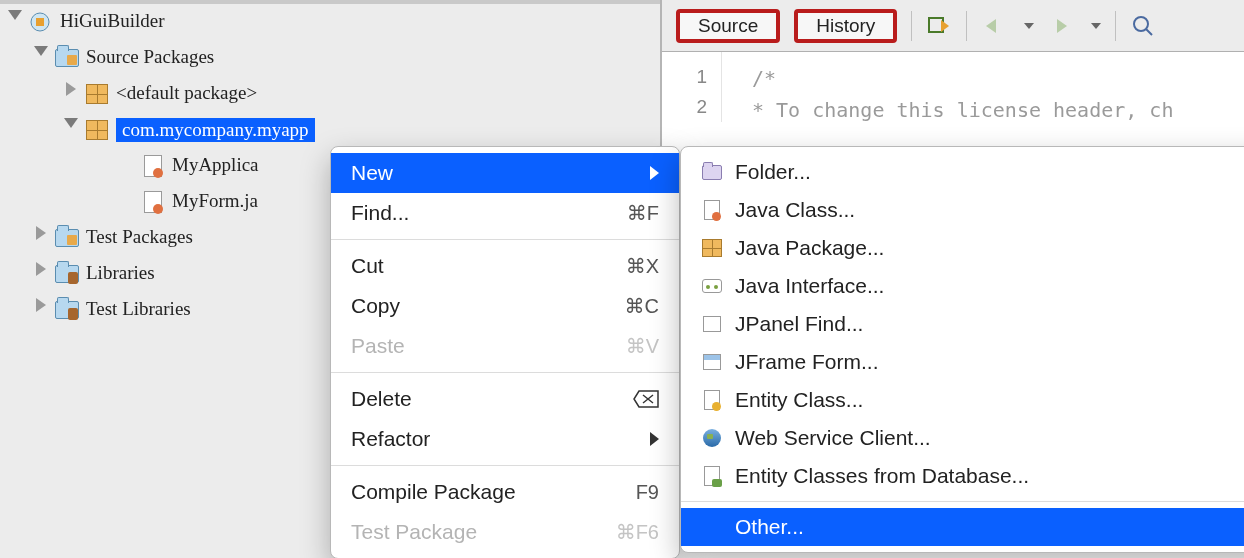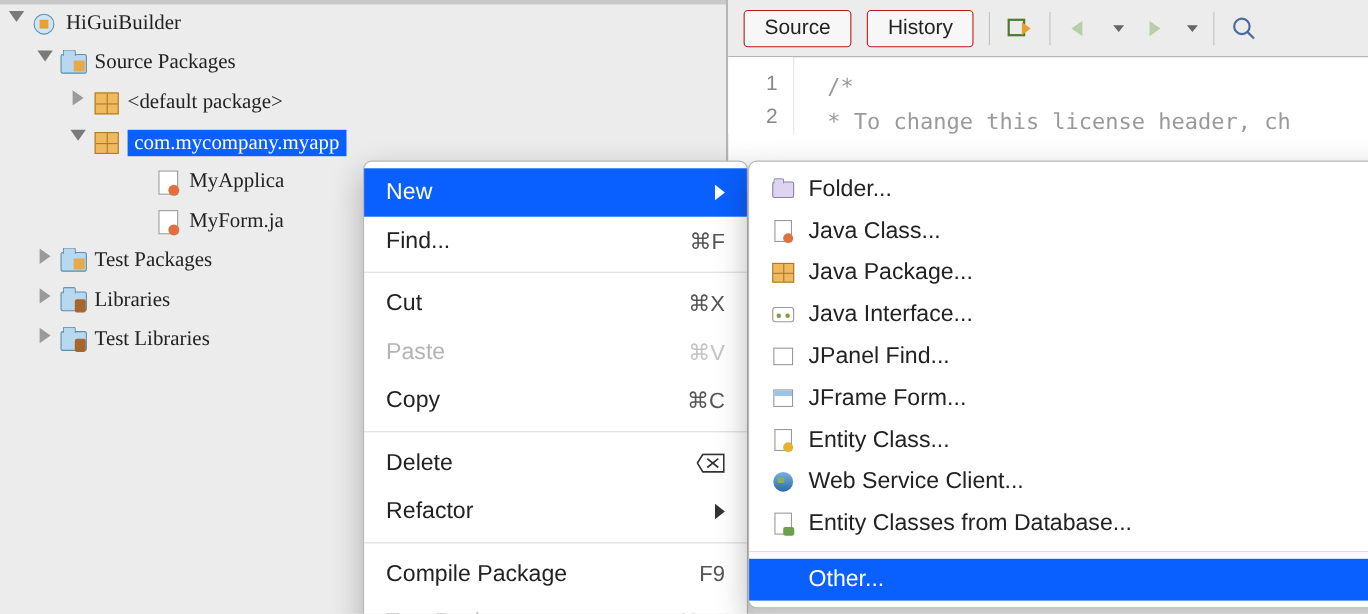--- a/index.html
+++ b/index.html
@@ -108,21 +108,21 @@
     background:#fff;
     border-left: 2px solid #b5b5b5;
   }
   .editor-toolbar {
     height: 52px; background:#ececec;
     border-bottom:1px solid #b0b0b0;
     display:flex; align-items:center; padding:0 14px; gap:14px;
   }
   .tab-btn {
     height: 34px; padding: 0 18px;
-    background:#f7f7f7; border:1px solid #b91c1c;
+    background:#f7f7f7; border:4px solid #b91c1c;
     border-radius:4px; font-size:19px;
     display:flex; align-items:center;text-align:right;
   }
   .tool-icon { width:26px; height:26px; display:inline-flex;
     align-items:center; justify-content:center; color:#5a7a3a;}
   .tool-sep { width:1px; height:30px; background:#c0c0c0;}
   .dd-caret { width:0;height:0;border-left:5px solid transparent;
     border-right:5px solid transparent;border-top:6px solid #666; margin-left:3px;}
   .gutter {
     position:absolute; left:0; top:52px; width:60px;
@@ -142,21 +142,21 @@
   .context-menu {
     position:absolute; left:330px; top:146px;
     width:350px; background:#fff;
     border:1px solid #b8b8b8; border-radius:8px;
     box-shadow:0 12px 30px rgba(0,0,0,.28);
     padding:6px 0;
     font-size:21px;
   }
   .menu-item{
     display:flex; align-items:center; justify-content:space-between;
-    padding:22px 20px; height:40px;
+    padding:12px 20px; height:40px;
   }
   .menu-item.highlight{ background:#0a60ff; color:#fff;}
   .menu-item.disabled{ color:#b4b4b4;}
   .menu-sep{ height:1px; background:#dcdcdc; margin:6px 0;}
   .shortcut{ color:#555; font-size:20px;}
   .menu-item.disabled .shortcut{ color:#c4c4c4;}
   .submenu-arrow{
     width:0;height:0;border-top:7px solid transparent;
     border-bottom:7px solid transparent;border-left:9px solid #333;
   }
@@ -345,27 +345,27 @@
   </div>
   <div class="menu-item">
     <span>Find...</span>
     <span class="shortcut">⌘F</span>
   </div>
   <div class="menu-sep"></div>
   <div class="menu-item">
     <span>Cut</span>
     <span class="shortcut">⌘X</span>
   </div>
+  <div class="menu-item">
+    <span>Copy</span>
+    <span class="shortcut">⌘C</span>
+  </div>
   <div class="menu-item disabled">
     <span>Paste</span>
     <span class="shortcut">⌘V</span>
-  </div>
-  <div class="menu-item">
-    <span>Copy</span>
-    <span class="shortcut">⌘C</span>
   </div>
   <div class="menu-sep"></div>
   <div class="menu-item">
     <span>Delete</span>
     <span class="shortcut">
       <svg width="26" height="18">
           <path d="M6 1 L25 1 L25 17 L6 17 L1 9 Z" fill="none" stroke="#333" stroke-width="1.5"></path>
           <line x1="10" y1="5" x2="20" y2="13" stroke="#333" stroke-width="1.5"></line>
           <line x1="20" y1="5" x2="10" y2="13" stroke="#333" stroke-width="1.5"></line>
         </svg>

